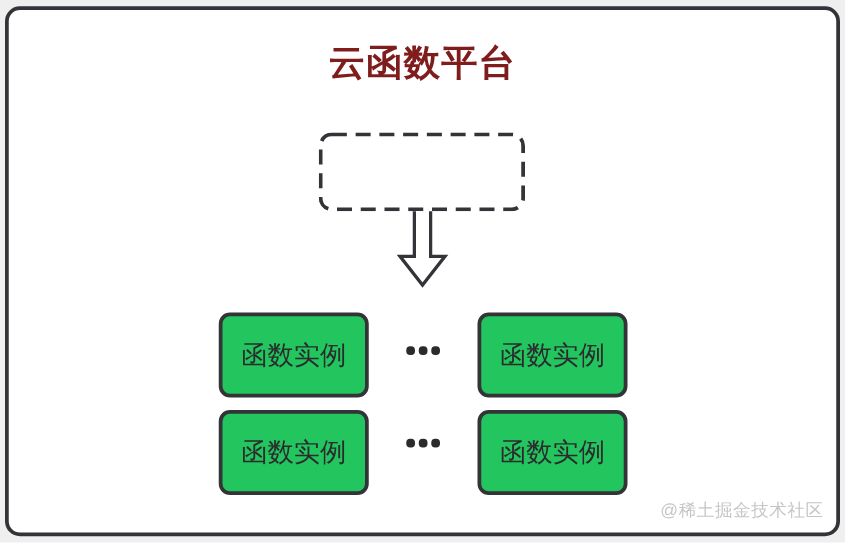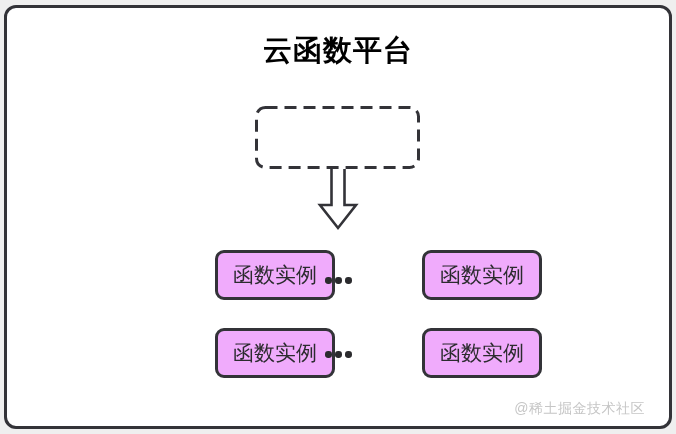--- a/index.html
+++ b/index.html
@@ -18,64 +18,64 @@
     border-radius: 12px;
     background: #ffffff;
   }
   .title {
     position: absolute;
     left: 0; top: 31px;
     width: 676px;
     text-align: center;
     font-size: 29px;
     font-weight: bold;
-    color: #000000;
+    color: #7f1d1d;
     letter-spacing: 1px;
   }
   .cloud-box {
     position: absolute;
     left: 255px; top: 106px;
     width: 165px; height: 63px;
     display: flex; align-items: center; justify-content: center;
   }
   .cloud-box .dash-border { position: absolute; left: 0; top: 0; }
   .cloud-label {
     position: relative;
     font-size: 24px;
     color: #2b2b2e;
   }
   .arrow-svg { position: absolute; left: 314px; top: 168px; }
   .inst-box {
     position: absolute;
-    width: 120px; height: 50px;
+    width: 120px; height: 68px;
     border: 3px solid #333338;
     border-radius: 9px;
-    background: #f0abfc;
-    display: flex; align-items: center; justify-content: center; margin-left: 40px;
+    background: #22c55e;
+    display: flex; align-items: center; justify-content: center;
   }
   .inst-label { font-size: 21px; color: #2b2b2e; }
   .r1-left  { left: 175px; top: 250px; }
   .r1-right { left: 382px; top: 250px; }
   .r2-left  { left: 175px; top: 328px; }
   .r2-right { left: 382px; top: 328px; }
   .dots {
     position: absolute;
     display: flex; gap: 3px;
     left: 325px;
   }
   .dots-row1 { top: 277px; }
   .dots-row2 { top: 351px; }
   .dot {
     width: 7px; height: 7px;
     border-radius: 45%;
     background: #2b2b2e;
   }
   .watermark {
     position: absolute;
-    right: 31px; top: 400px;
+    right: 17px; top: 400px;
     font-size: 14px;
     color: #c6c6c6;
     letter-spacing: 0.5px;
   }
 </style>
 </head>
 <body>
 
 <div class="frame"></div>
 

